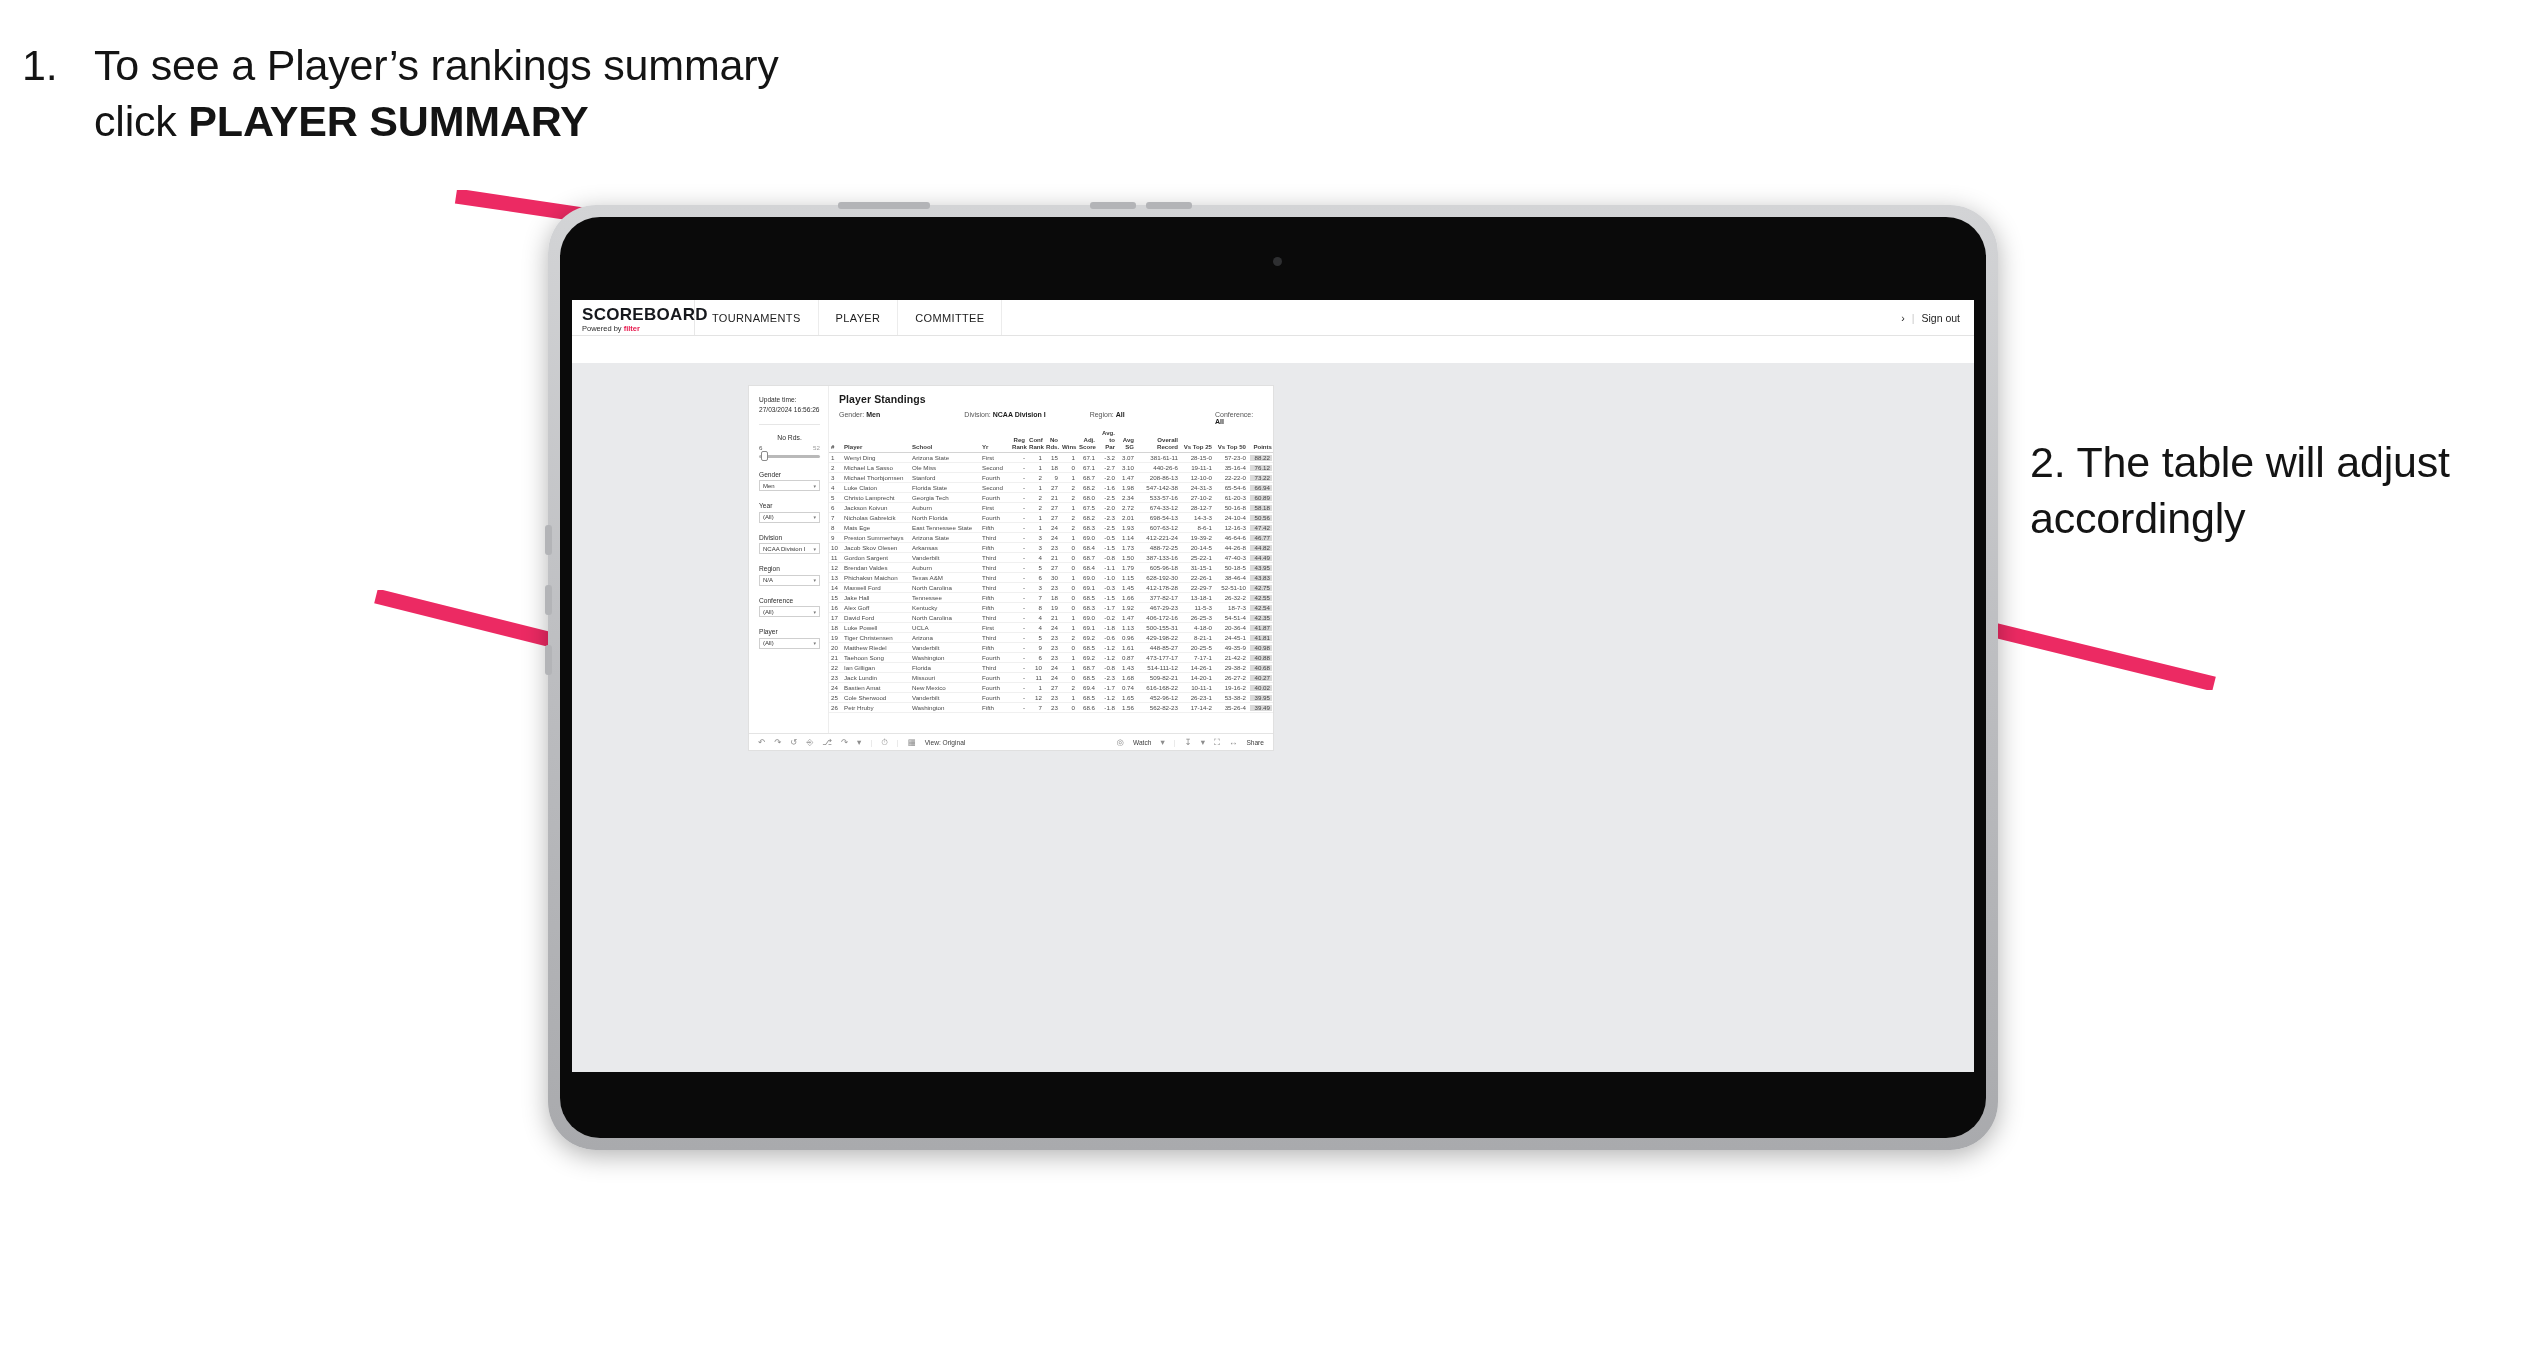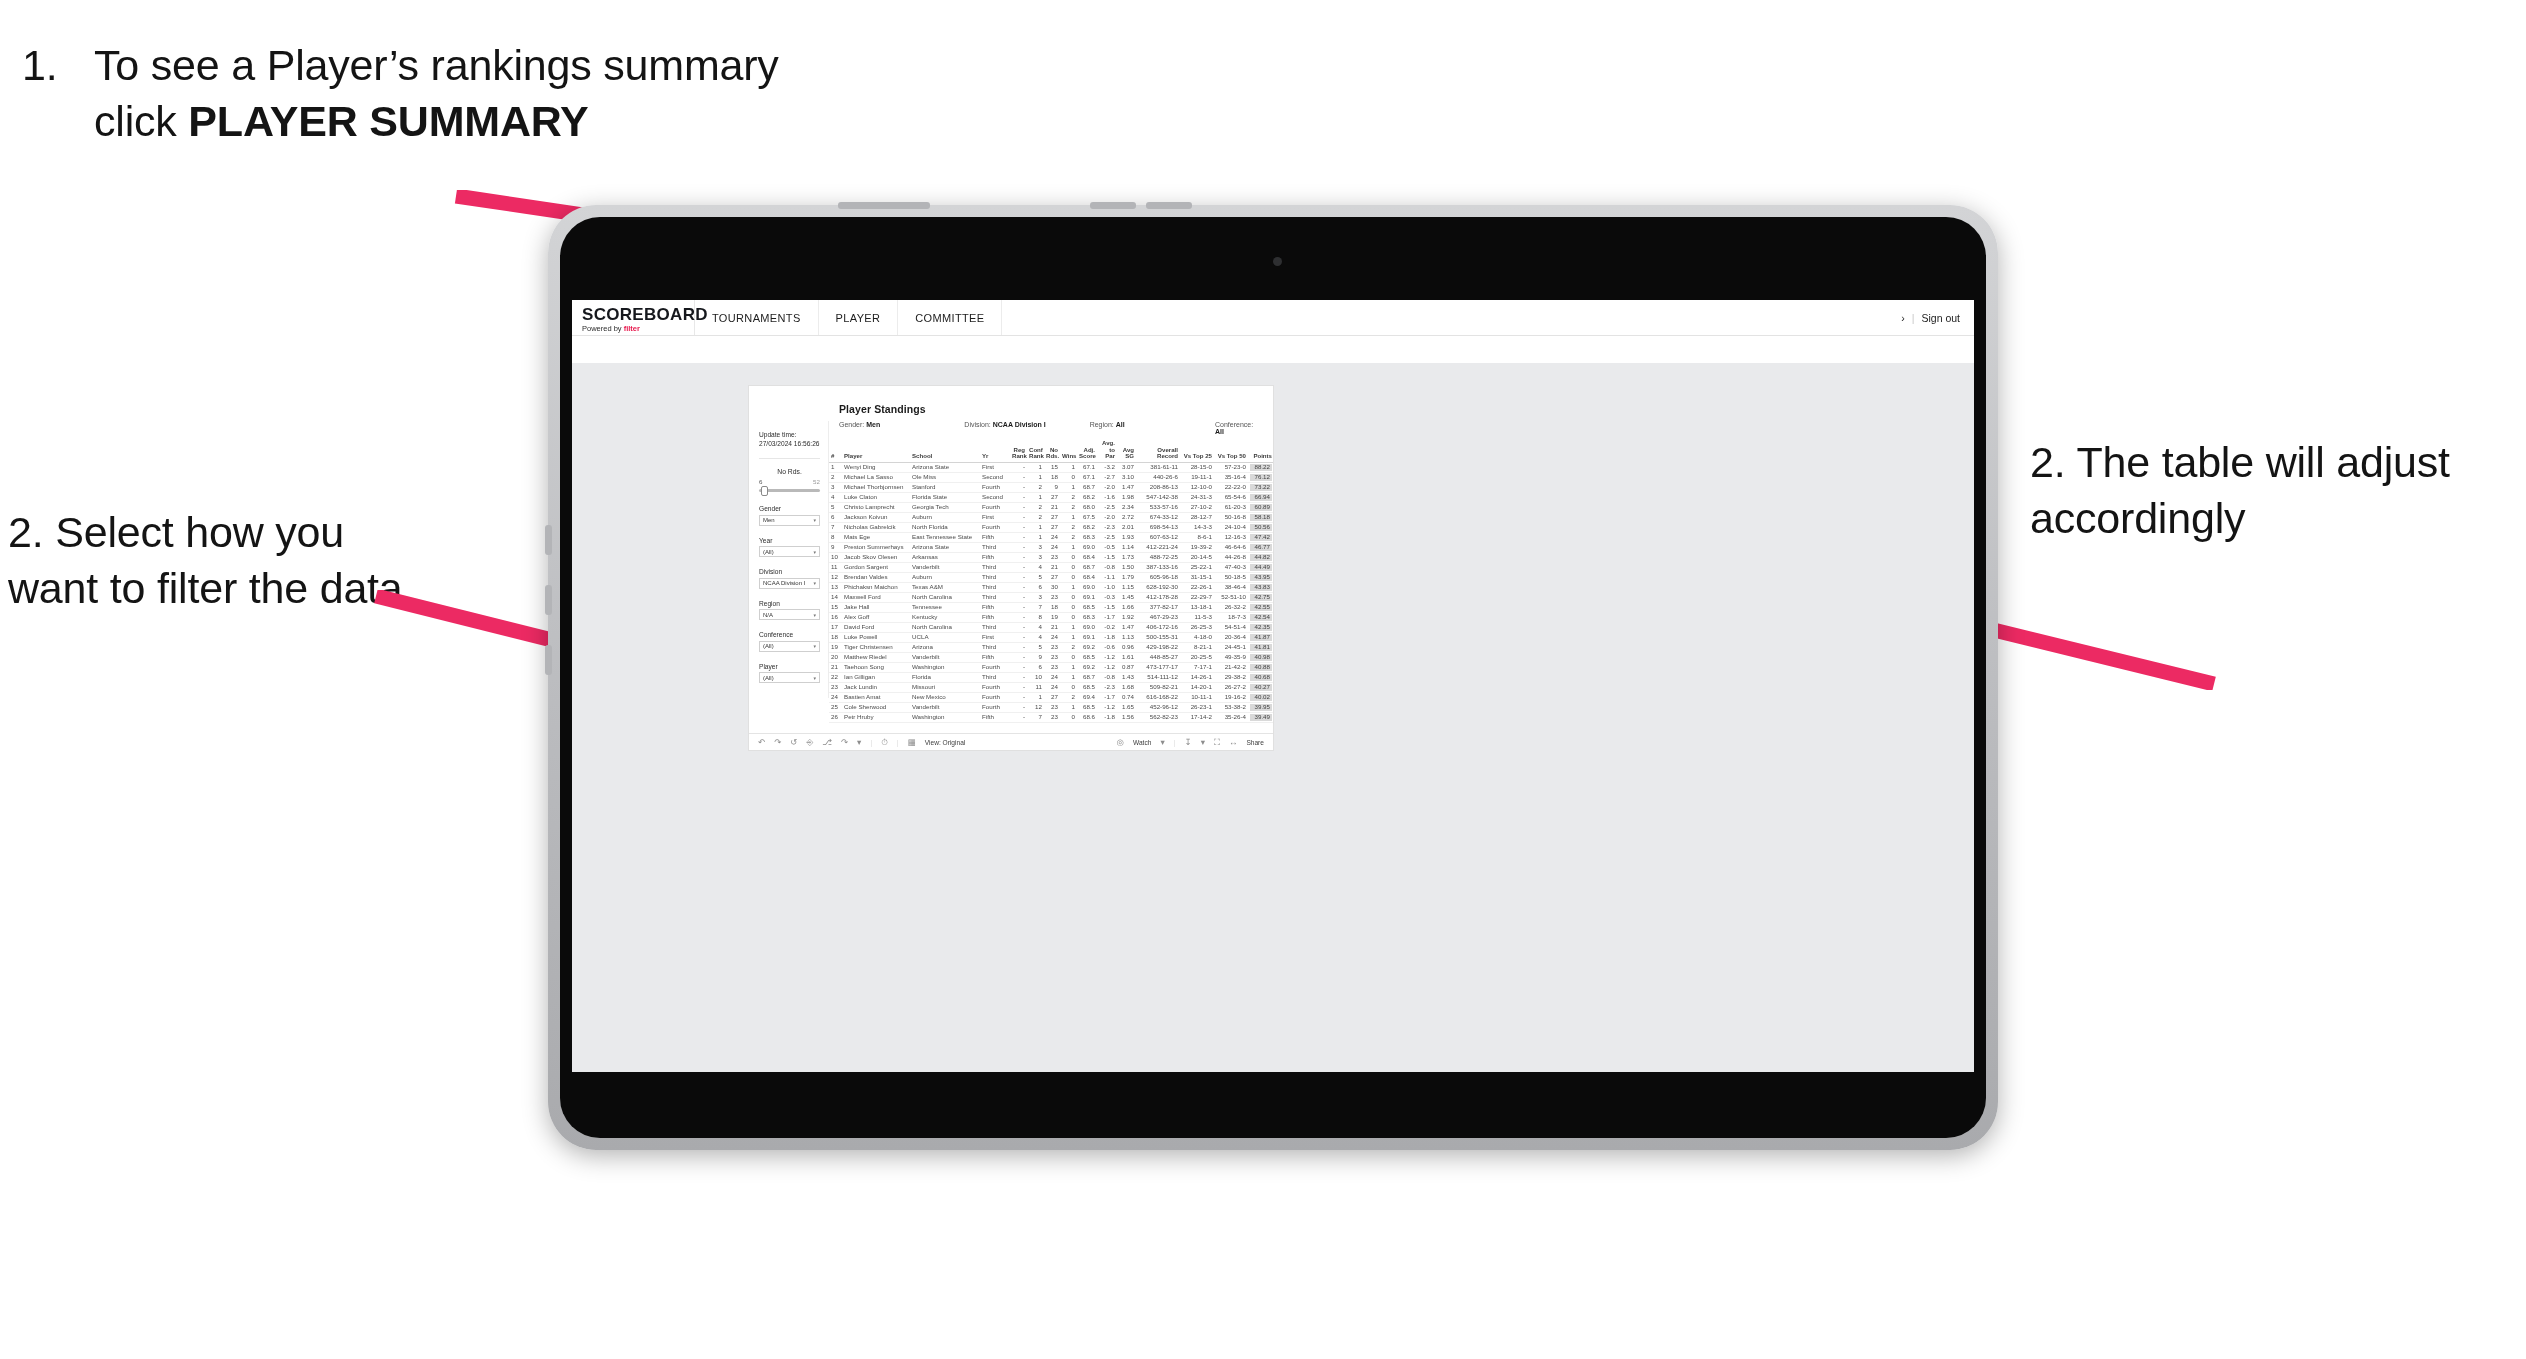--- a/index.html
+++ b/index.html
@@ -117,21 +117,21 @@
   #workspace {
     position: absolute; left: 0; top: 63px; right: 0; bottom: 0;
     background: #e9eaec;
   }
   #viz {
     position: absolute; left: 177px; top: 23px; width: 524px; height: 364px;
     background: #ffffff;
     box-shadow: 0 0 0 1px #e0e0e0;
     display: flex; flex-direction: column;
   }
-  #viz-main { flex: 1; display: flex; min-height: 0; align-items: center; }
+  #viz-main { flex: 1; display: flex; min-height: 0; }
 
   
   #filters {
     width: 80px; padding: 10px 8px 4px 10px; background: #fff;
     border-right: 1px solid #ededed; flex-shrink: 0;
   }
   .f-block { margin-bottom: 11px; }
   .f-label { font-size: 6.6px; color: #2c2c2c; margin-bottom: 2.5px; }
   .f-select {
     height: 11px; border: 1px solid #cfcfcf; background: #fff;
@@ -209,23 +209,20 @@
 </head>
 <body>
 
 <div id="stage">
 
   <div class="anno" id="anno-1">
     <span class="num">1.</span>
     <span class="body">To see a Player’s rankings summary click <b>PLAYER SUMMARY</b></span>
   </div>
 
-  <div class="anno" id="anno-2">
-    <span>2. Select how you want to filter the data</span>
-  </div>
 
 
   <div class="anno" id="anno-4">
     <span>2. The table will adjust accordingly</span>
   </div>
 
   <svg class="arrow" style="left:450px; top:190px;" width="700" height="110" viewBox="0 0 700 110">
     <path d="M6,6 L612,96" stroke="#ec2a63" stroke-width="15" fill="none"></path>
     <path d="M648,104 L588,60 L600,112 Z" fill="#ec2a63"></path>
   </svg>

